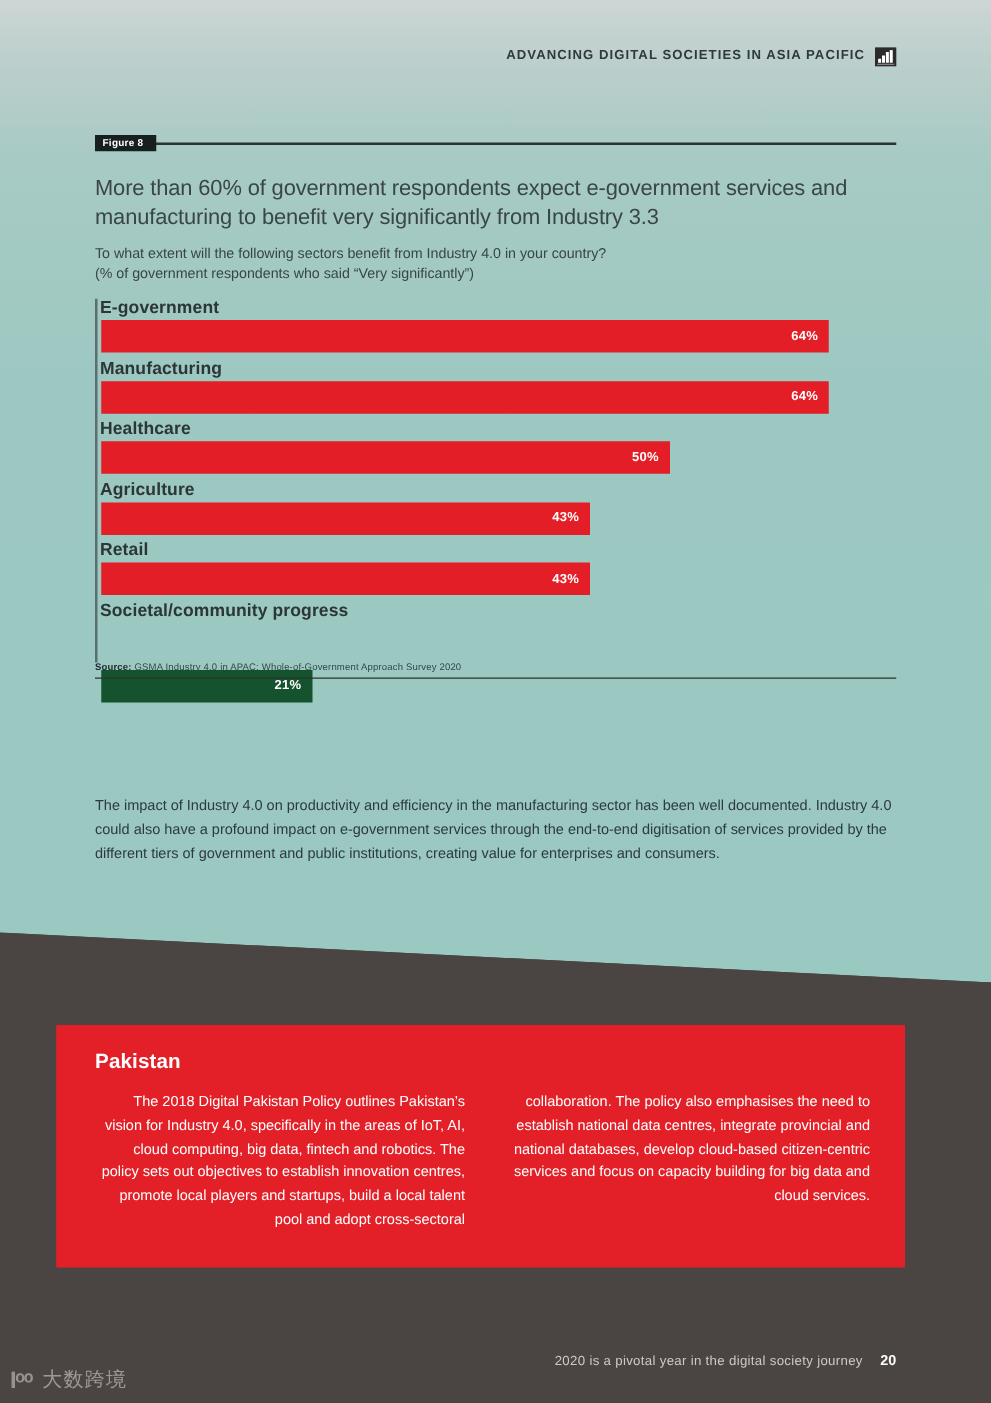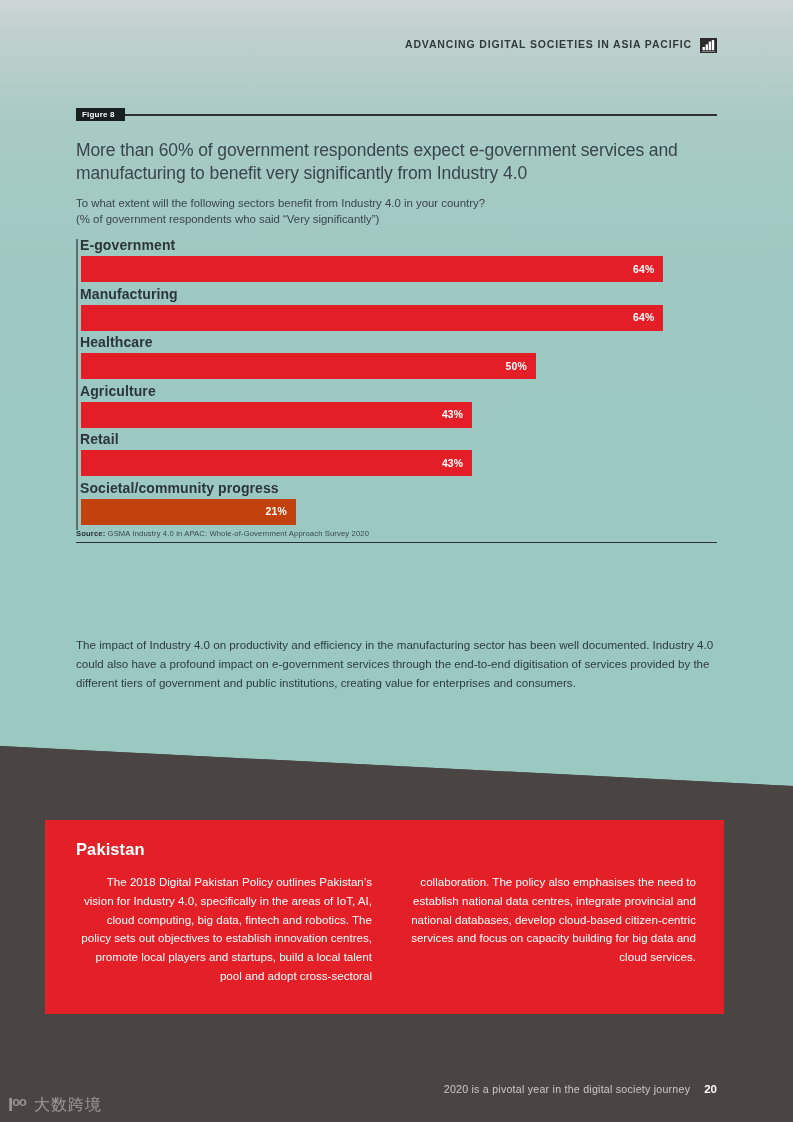--- a/index.html
+++ b/index.html
@@ -280,21 +280,21 @@
     </span>
   </div>
 
   <div class="figure">
 
     <div class="fig-tag-row">
       <div class="fig-rule"></div>
       <div class="fig-tag">Figure 8</div>
     </div>
 
-    <div class="fig-title">More than 60% of government respondents expect e-government services and manufacturing to benefit very significantly from Industry 4.0</div>
+    <div class="fig-title">More than 60% of government respondents expect e-government services and manufacturing to benefit very significantly from Industry 3.3</div>
 
     <div class="fig-sub">
       <div>To what extent will the following sectors benefit from Industry 4.0 in your country?</div>
       <div>(% of government respondents who said “Very significantly”)</div>
     </div>
 
     <div class="chart" id="chart">
       <div class="axis-line"></div>
 
     <div class="bar-group">
@@ -322,21 +322,21 @@
           </div>
         </div>
         <div class="bar-group">
           <div class="bar-label">Retail</div>
           <div class="bar" style="width: 391.3px; background: rgb(228, 30, 38);">
             <span class="bar-value">43%</span>
           </div>
         </div>
         <div class="bar-group">
           <div class="bar-label">Societal/community progress</div>
-          <div class="bar" style="width: 215px; background: #c2410c;">
+          <div class="bar" style="width: 169px; background: #14532d; margin-top: 37px;">
             <span class="bar-value">21%</span>
           </div>
         </div>
       </div>
 
     <div class="source-rule">
       <div class="source">
         <b>Source:</b><span> GSMA Industry 4.0 in APAC: Whole-of-Government Approach Survey 2020</span>
       </div>
     </div>

